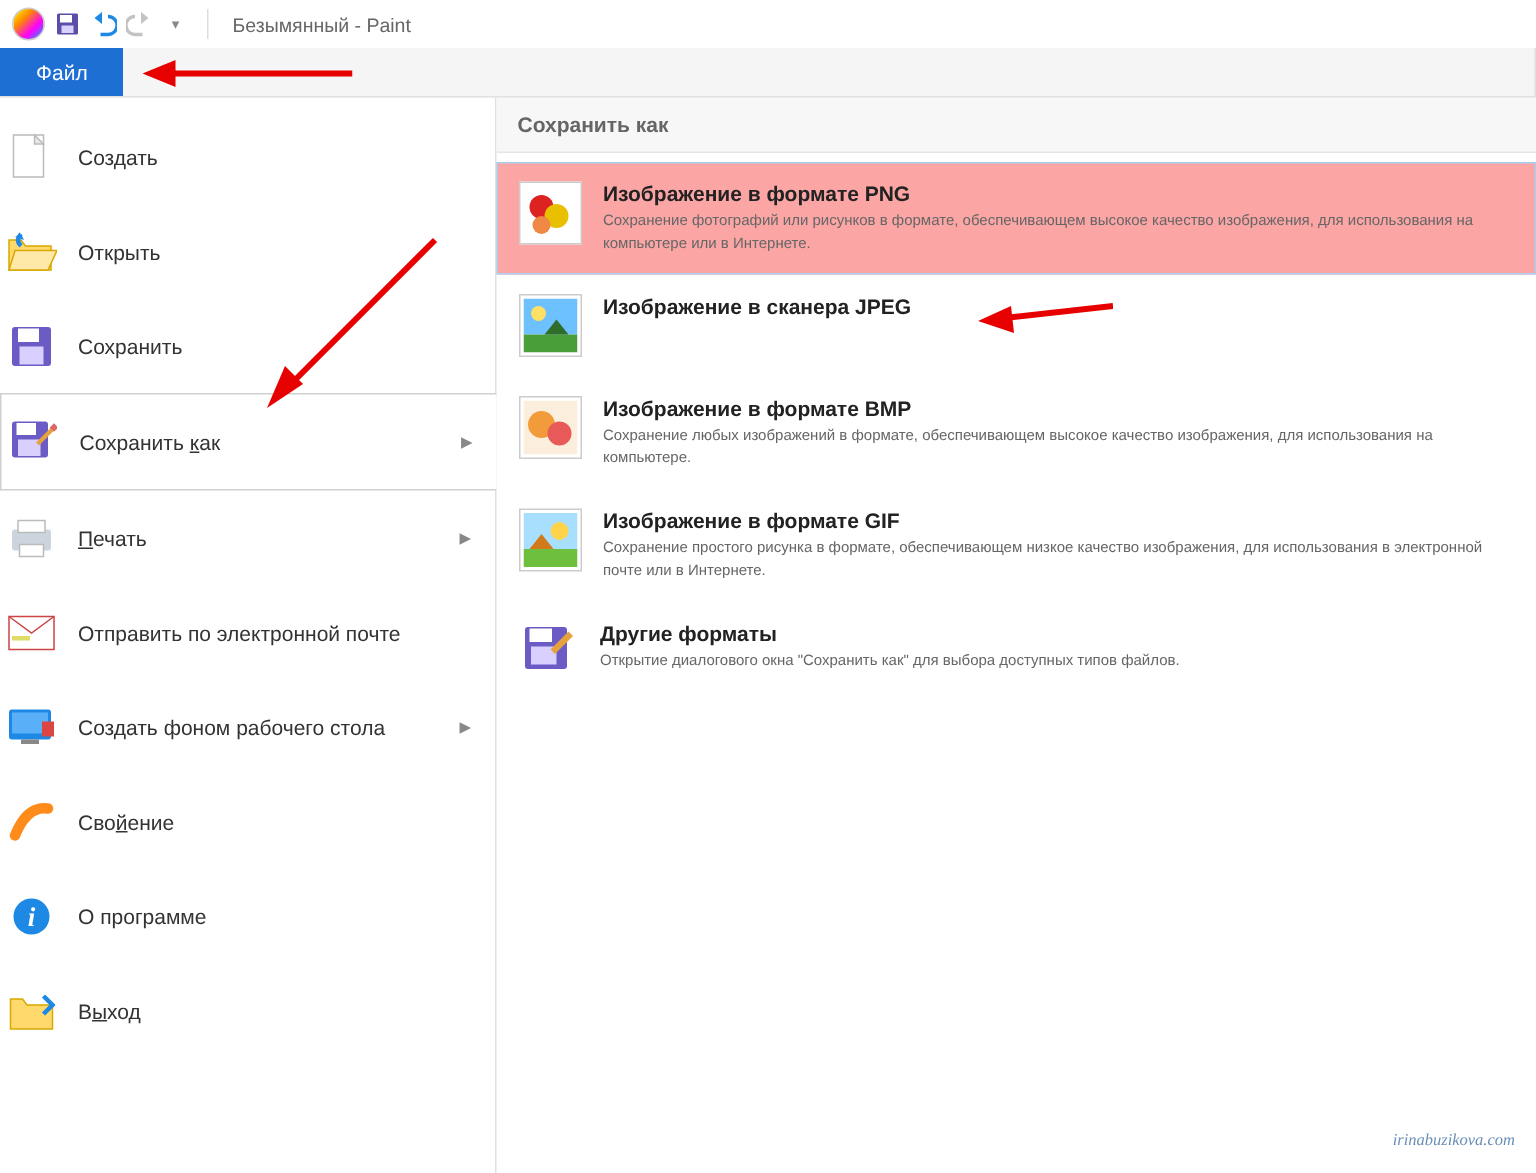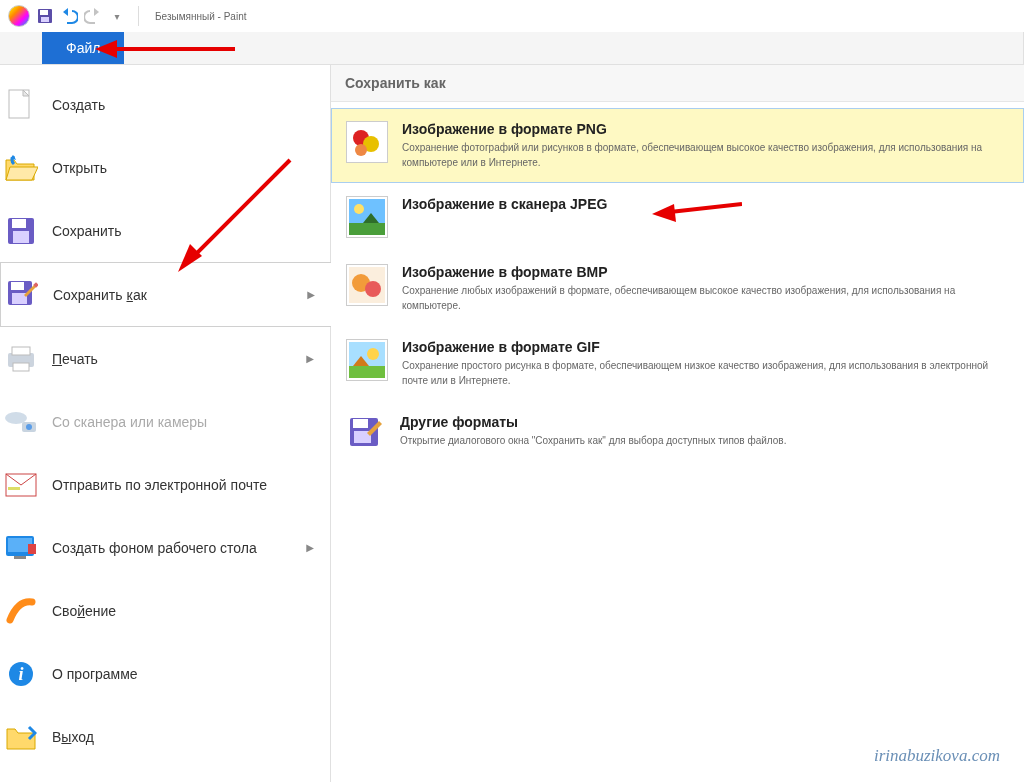--- a/index.html
+++ b/index.html
@@ -1,42 +1,42 @@
 <!DOCTYPE html>
 <html><head>
 <meta charset="utf-8">
 <style>
 html, body { margin:0; padding:0; font-family:"Segoe UI",Arial,sans-serif; font-size:14px; color:#333; background:#fff; width:1024px; height:782px; overflow:hidden; }
 .titlebar { height:32px; display:flex; align-items:center; padding:0 8px; background:#fff; gap:6px; }
 .titlebar .app-icon { width:20px; height:20px; border-radius:50%; background:linear-gradient(135deg,#ff0,#f80,#f0f,#0af); border:1px solid #ccc; }
 .titlebar .qat-icon { width:18px; height:18px; display:flex; align-items:center; justify-content:center; color:#1e6fd4; }
 .titlebar .sep { width:1px; height:20px; background:#ddd; margin:0 6px; }
-.titlebar .title { color:#666; font-size:10px; margin-left:4px; }
-.ribbon-tabs { height:32px; background:#f5f5f5; border-bottom:1px solid #e0e0e0; display:flex; align-items:stretch; position:relative;padding-left:42px; }
+.titlebar .title { color:#666; font-size:13px; margin-left:4px; }
+.ribbon-tabs { height:32px; background:#f5f5f5; border-bottom:1px solid #e0e0e0; display:flex; align-items:stretch; position:relative; }
 .ribbon-tabs .file-tab { background:#1e6fd4; color:#fff; padding:0 24px; display:flex; align-items:center; font-size:14px; }
 .ribbon-tabs .rest { flex:1; border-right:1px solid #e0e0e0; }
 .content { display:flex; height:718px; }
 .sidebar { width:330px; border-right:1px solid #e0e0e0; padding-top:8px; }
 .menu-item { display:flex; align-items:center; height:63px; padding:0 4px; position:relative; cursor:default; }
 .menu-item.selected { background:#fff; border:1px solid #d0d0d0; border-right:none; margin-right:-1px; }
 .menu-item .mi-icon { width:34px; height:34px; flex:0 0 34px; margin-right:14px; display:flex; align-items:center; justify-content:center; }
 .menu-item .mi-label { color:#333; font-size:14px; }
 .menu-item.disabled .mi-label { color:#aaa; }
 .menu-item .arrow { position:absolute; right:16px; color:#888; font-size:10px; }
 .menu-item .underline { text-decoration:underline; }
 .right-panel { flex:1; display:flex; flex-direction:column; }
 .panel-header { height:36px; padding:0 14px; display:flex; align-items:center; background:#f7f7f7; border-bottom:1px solid #e6e6e6; color:#666; font-weight:600; font-size:14px; }
 .format-list { flex:1; padding:6px 0; }
 .fmt { display:flex; padding:12px 14px; gap:14px; border:1px solid transparent; cursor:default; }
-.fmt.highlight { background:#fef9c3; border:1px solid #a9cef0; }
+.fmt.highlight { background:#fca5a5; border:1px solid #a9cef0; }
 .fmt .thumb { width:40px; height:40px; flex:0 0 40px; border:1px solid #ccc; background:#fff; display:flex; align-items:center; justify-content:center; }
 .fmt .ftexts { flex:1; }
 .fmt .ftitle { font-weight:600; color:#222; margin-bottom:4px; font-size:14px; }
 .fmt .fdesc { color:#666; font-size:10px; line-height:1.45; }
-.watermark { position:absolute; right:24px; bottom:16px; color:#6a8fb6; font-style:italic; font-family:Georgia,serif; font-size:17px; }
+.watermark { position:absolute; right:14px; bottom:16px; color:#6a8fb6; font-style:italic; font-family:Georgia,serif; font-size:11px; }
 .annot-arrow { position:absolute; pointer-events:none; }
 svg { display:block; }
 </style>
 </head>
 <body>
 
 <div class="titlebar">
   <div class="app-icon"></div>
   <div class="qat-icon">
     <svg width="16" height="16" viewBox="0 0 16 16">
@@ -118,30 +118,20 @@
     <div class="menu-item">
       <div class="mi-icon">
           <svg width="34" height="28" viewBox="0 0 34 28">
             <rect x="4" y="8" width="26" height="14" fill="#ccd4de" rx="2"></rect>
             <rect x="8" y="2" width="18" height="8" fill="#fff" stroke="#bbb"></rect>
             <rect x="9" y="18" width="16" height="8" fill="#fff" stroke="#bbb"></rect>
           </svg>
         </div>
       <span class="mi-label"><span class="underline">П</span><span>ечать</span></span>
       <span class="arrow">▶</span>
-    </div>
-    <div class="menu-item disabled">
-      <div class="mi-icon">
-          <svg width="34" height="28" viewBox="0 0 34 28">
-            <ellipse cx="12" cy="10" rx="11" ry="6" fill="#d0dce8"></ellipse>
-            <rect x="18" y="14" width="14" height="10" fill="#c8d4e0" rx="2"></rect>
-            <circle cx="25" cy="19" r="3" fill="#5a9de8"></circle>
-          </svg>
-        </div>
-      <span class="mi-label">Со сканера или камеры</span>
     </div>
     <div class="menu-item">
       <div class="mi-icon">
           <svg width="32" height="24" viewBox="0 0 32 24">
             <rect x="1" y="1" width="30" height="22" fill="#fff" stroke="#c44"></rect>
             <path d="M1 1 L16 12 L31 1" fill="none" stroke="#c44"></path>
             <rect x="3" y="14" width="12" height="3" fill="#dd6"></rect>
           </svg>
         </div>
       <span class="mi-label">Отправить по электронной почте</span>

